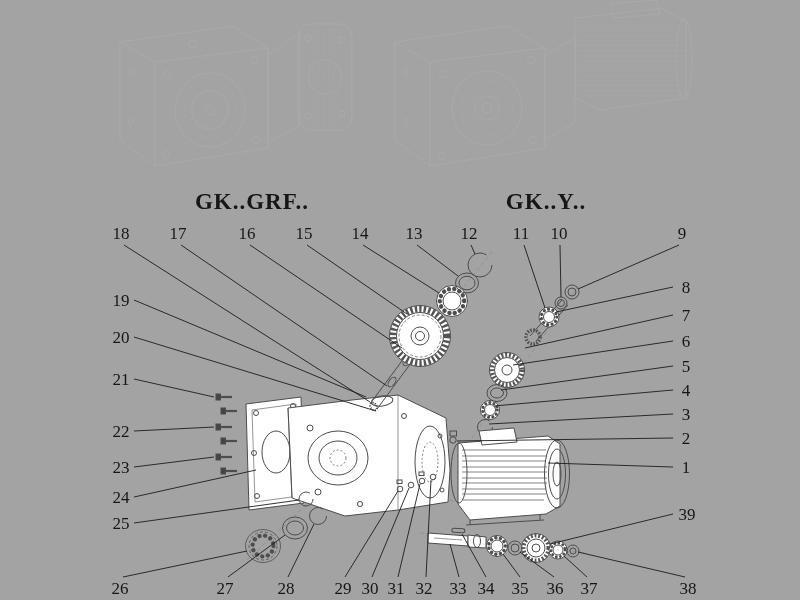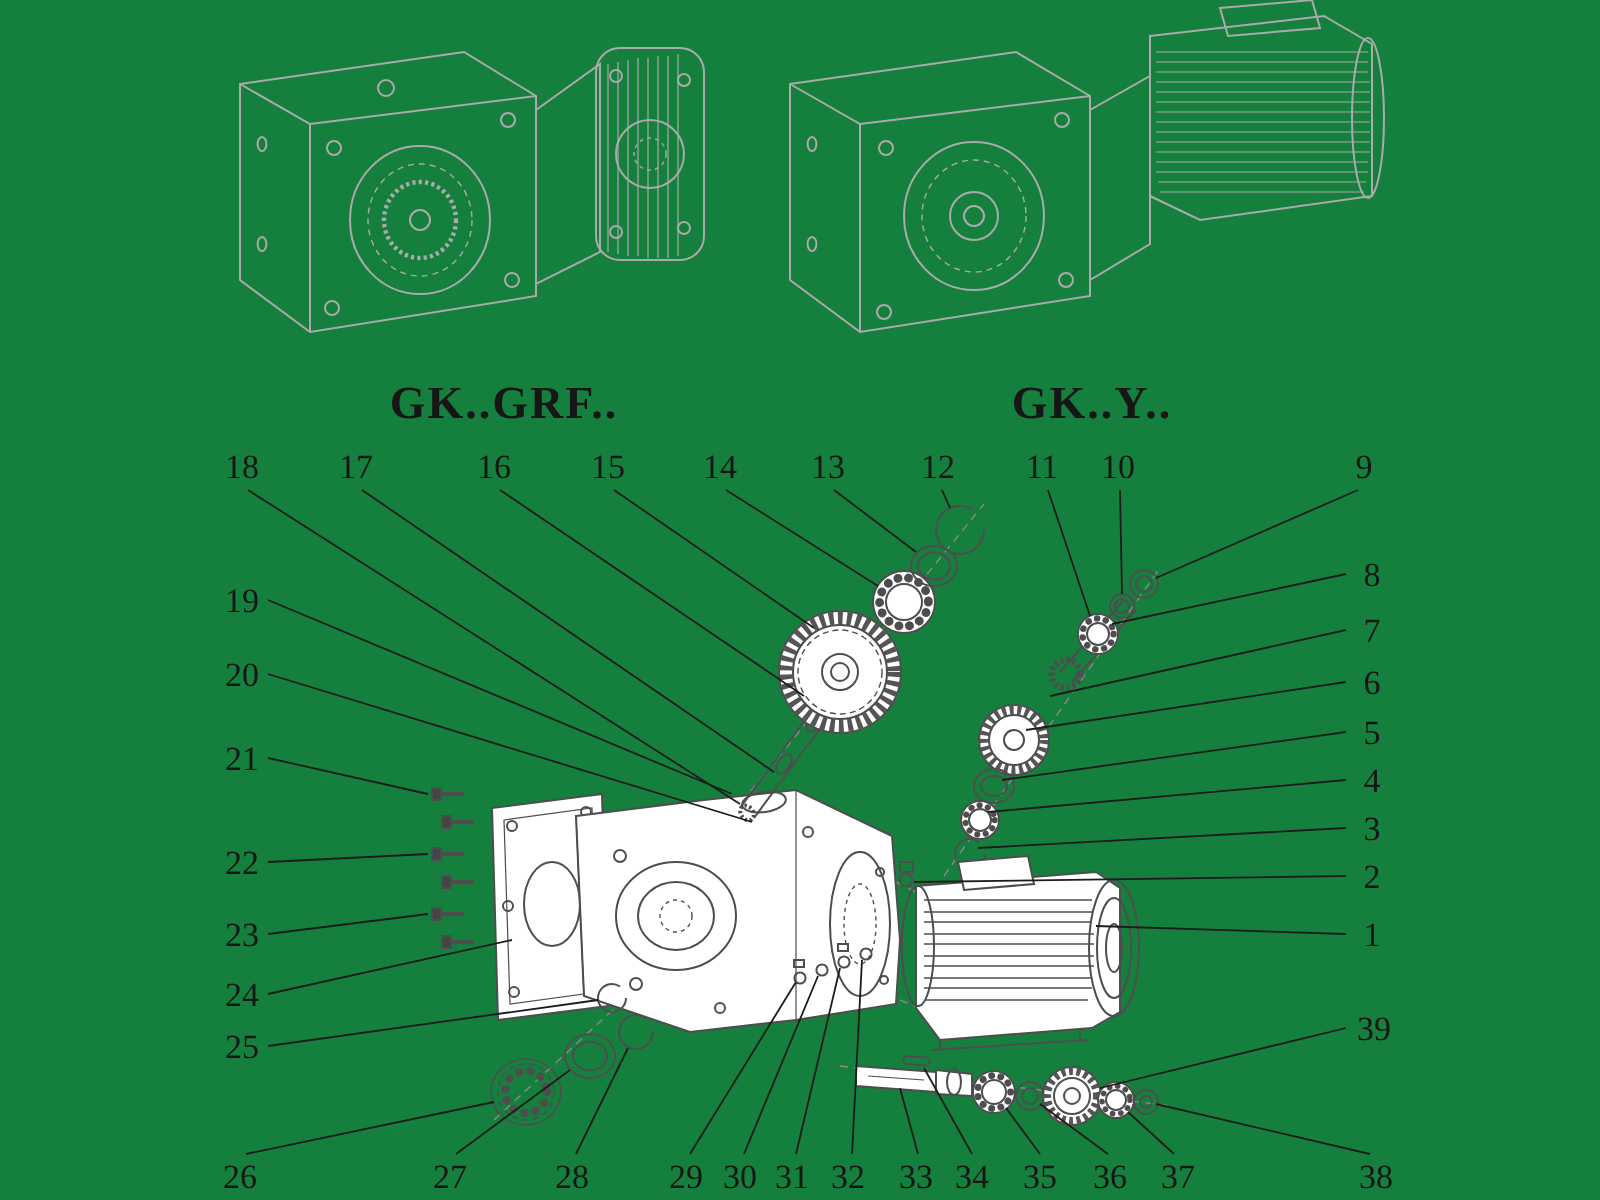--- a/index.html
+++ b/index.html
@@ -1,17 +1,17 @@
 <!DOCTYPE html>
 <html><head>
 <meta charset="utf-8">
 <style>
   html,body{margin:0;padding:0;background:#fff;}
   .stage{
-    position:relative;width:800px;height:600px;background:#15803d;overflow:hidden;
+    position:relative;width:800px;height:600px;background:#a3a3a3;overflow:hidden;
     font-family:"Liberation Serif", serif;
   }
   svg{display:block;}
   text{user-select:none;}
 </style>
 </head>
 <body>
 
 <div class="stage">
 <svg width="800" height="600" viewBox="0 0 800 600">

